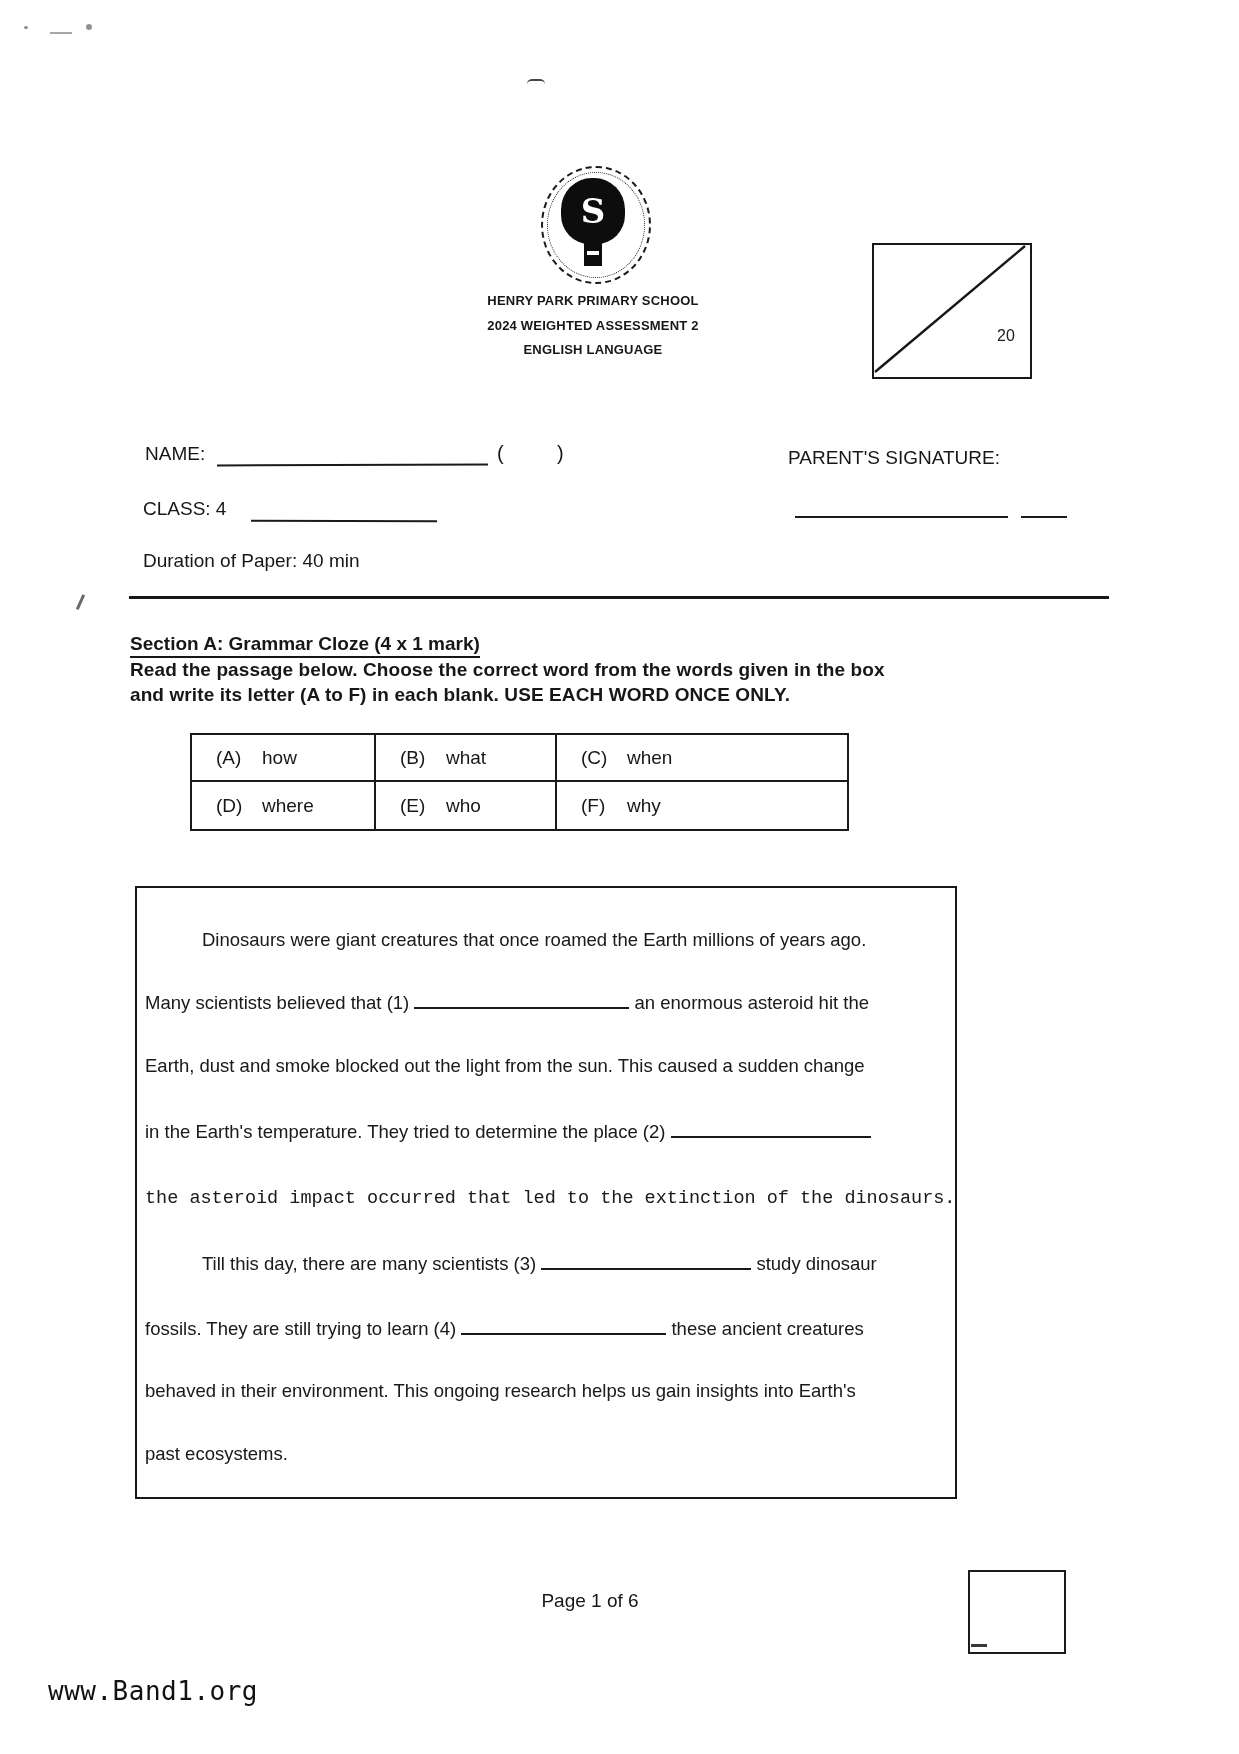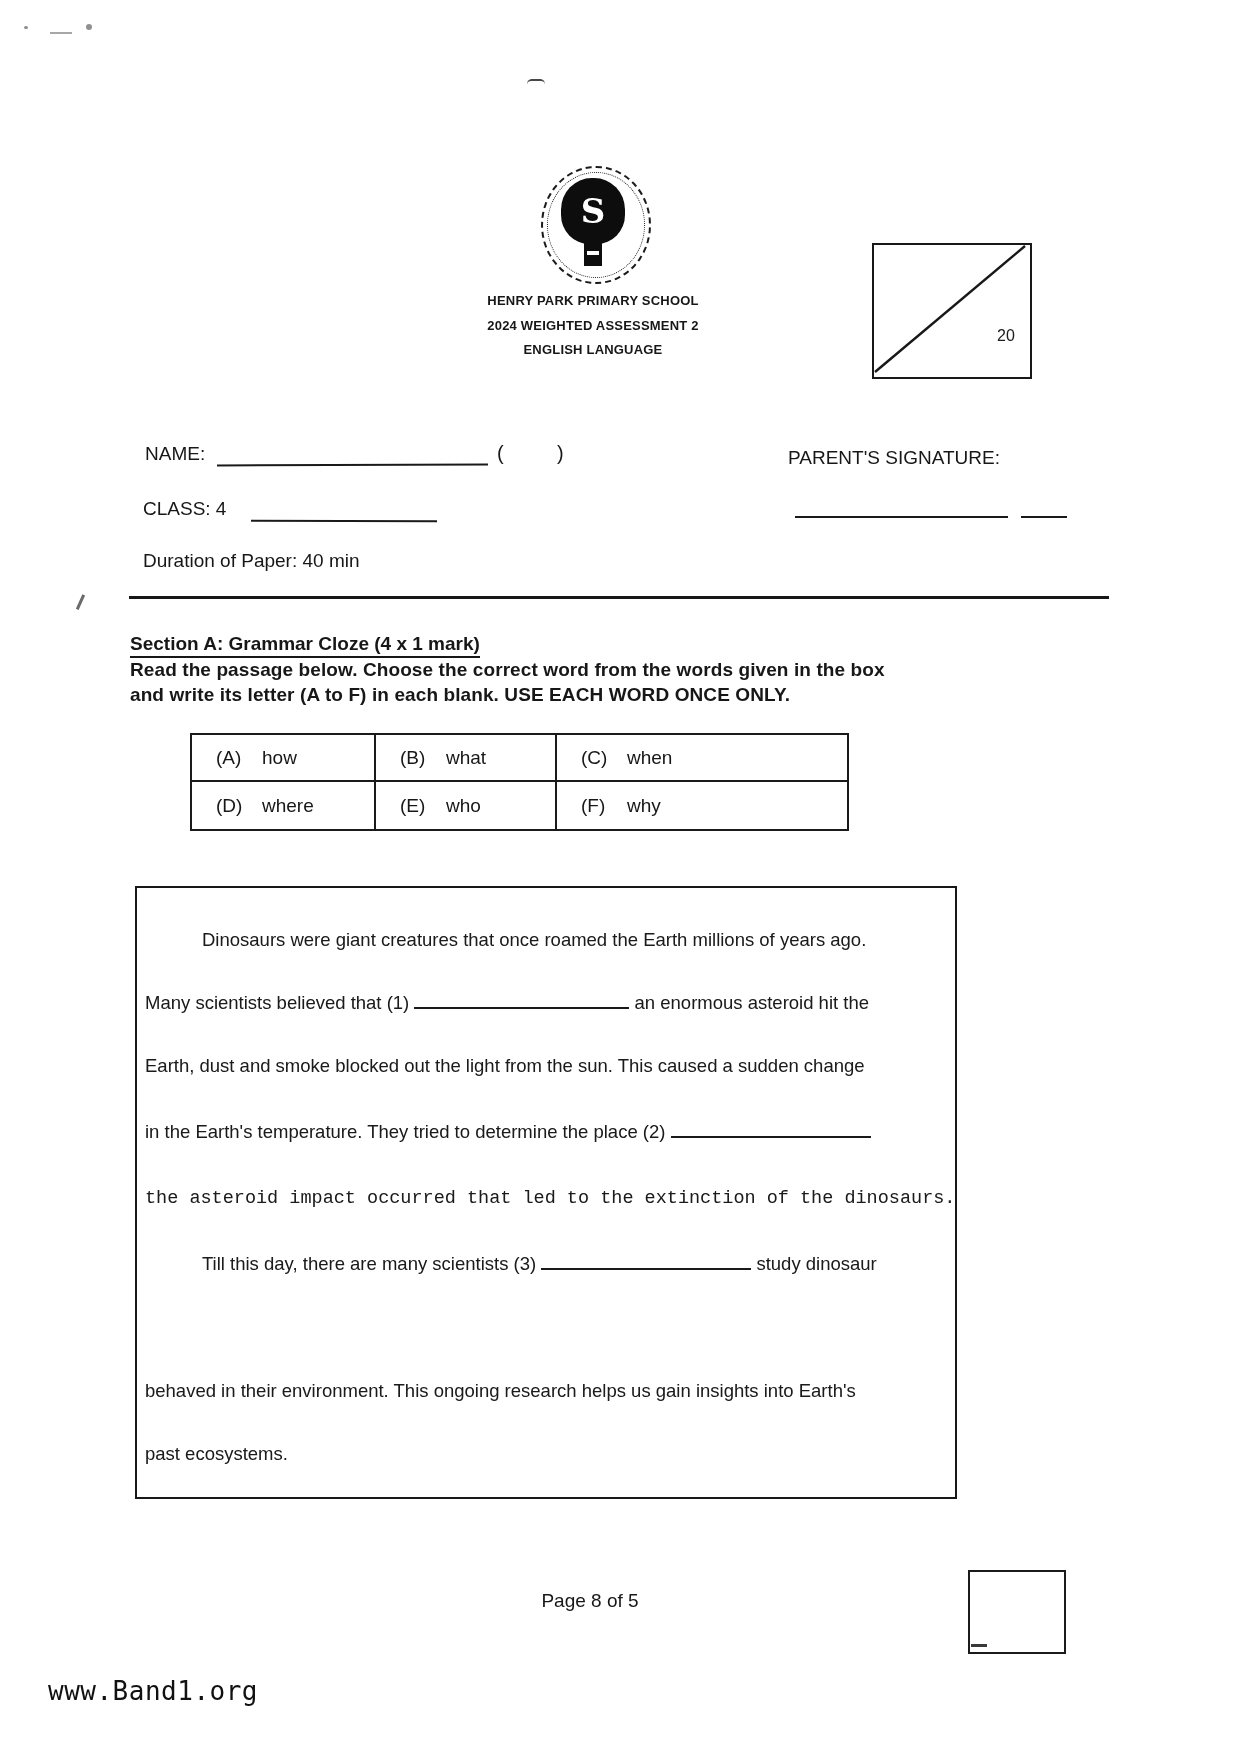--- a/index.html
+++ b/index.html
@@ -149,23 +149,24 @@
       </div>
     </div>
 
     <div class="abs passage-box">
         <div class="p-line indent" style="top: 40px;"><span>Dinosaurs were giant creatures that once roamed the Earth millions of years ago.</span></div>
         <div class="p-line" style="top: 103px;"><span>Many scientists believed that (1) </span><span class="blank" style="width: 215px;"></span><span> an enormous asteroid hit the</span></div>
         <div class="p-line" style="top: 166px;"><span>Earth, dust and smoke blocked out the light from the sun. This caused a sudden change</span></div>
         <div class="p-line" style="top: 232px;"><span>in the Earth's temperature. They tried to determine the place (2) </span><span class="blank" style="width: 200px;"></span></div>
         <div class="p-line" style="top: 299px; font-family: Liberation Mono, monospace;"><span>the asteroid impact occurred that led to the extinction of the dinosaurs.</span></div>
         <div class="p-line indent" style="top: 364px;"><span>Till this day, there are many scientists (3) </span><span class="blank" style="width: 210px;"></span><span> study dinosaur</span></div>
+        <div class="p-line" style="top: 429px;"><span>fossils. They are still trying to learn (4) </span><span class="blank" style="width: 205px;"></span><span> these ancient creatures</span></div>
         <div class="p-line" style="top: 491px;"><span>behaved in their environment. This ongoing research helps us gain insights into Earth's</span></div>
         <div class="p-line" style="top: 554px;"><span>past ecosystems.</span></div>
       </div>
 
-    <div class="abs page-num">Page 8 of 5</div>
+    <div class="abs page-num">Page 1 of 6</div>
     <div class="abs marks-box"></div>
 
   </div>
 
   <div class="abs watermark">www.Band1.org</div>
 </div>
 
 </body></html>

